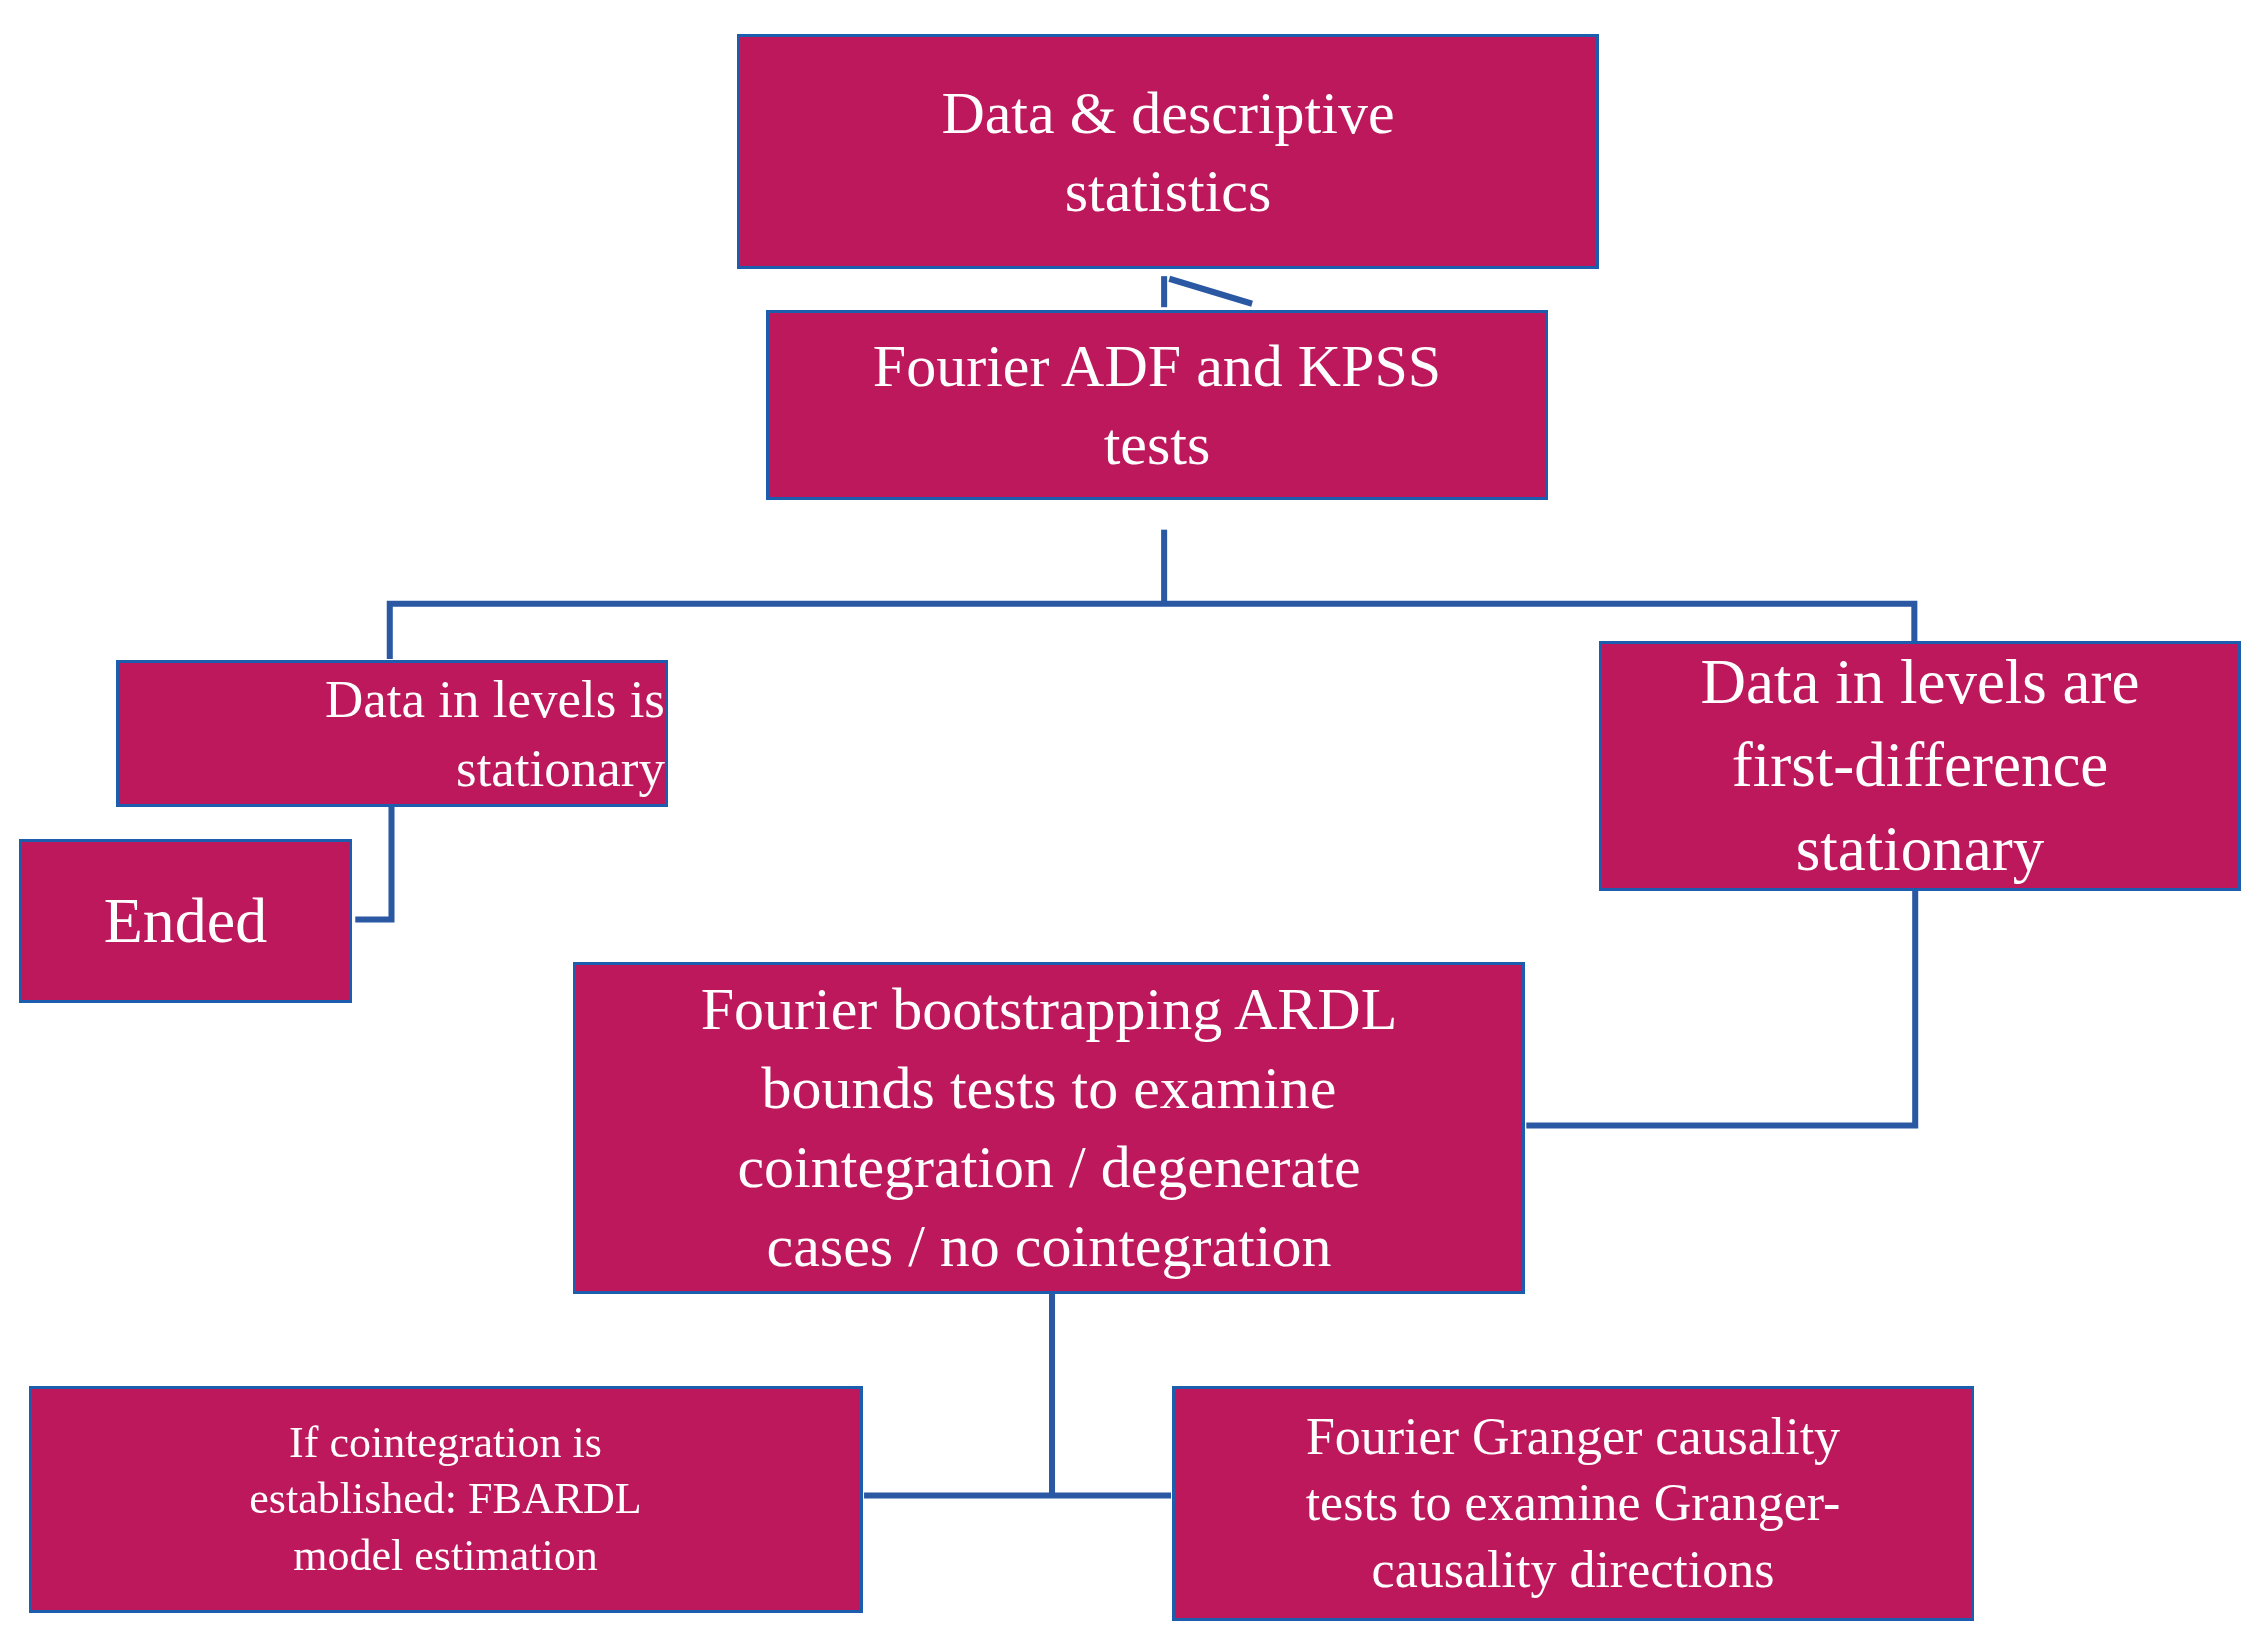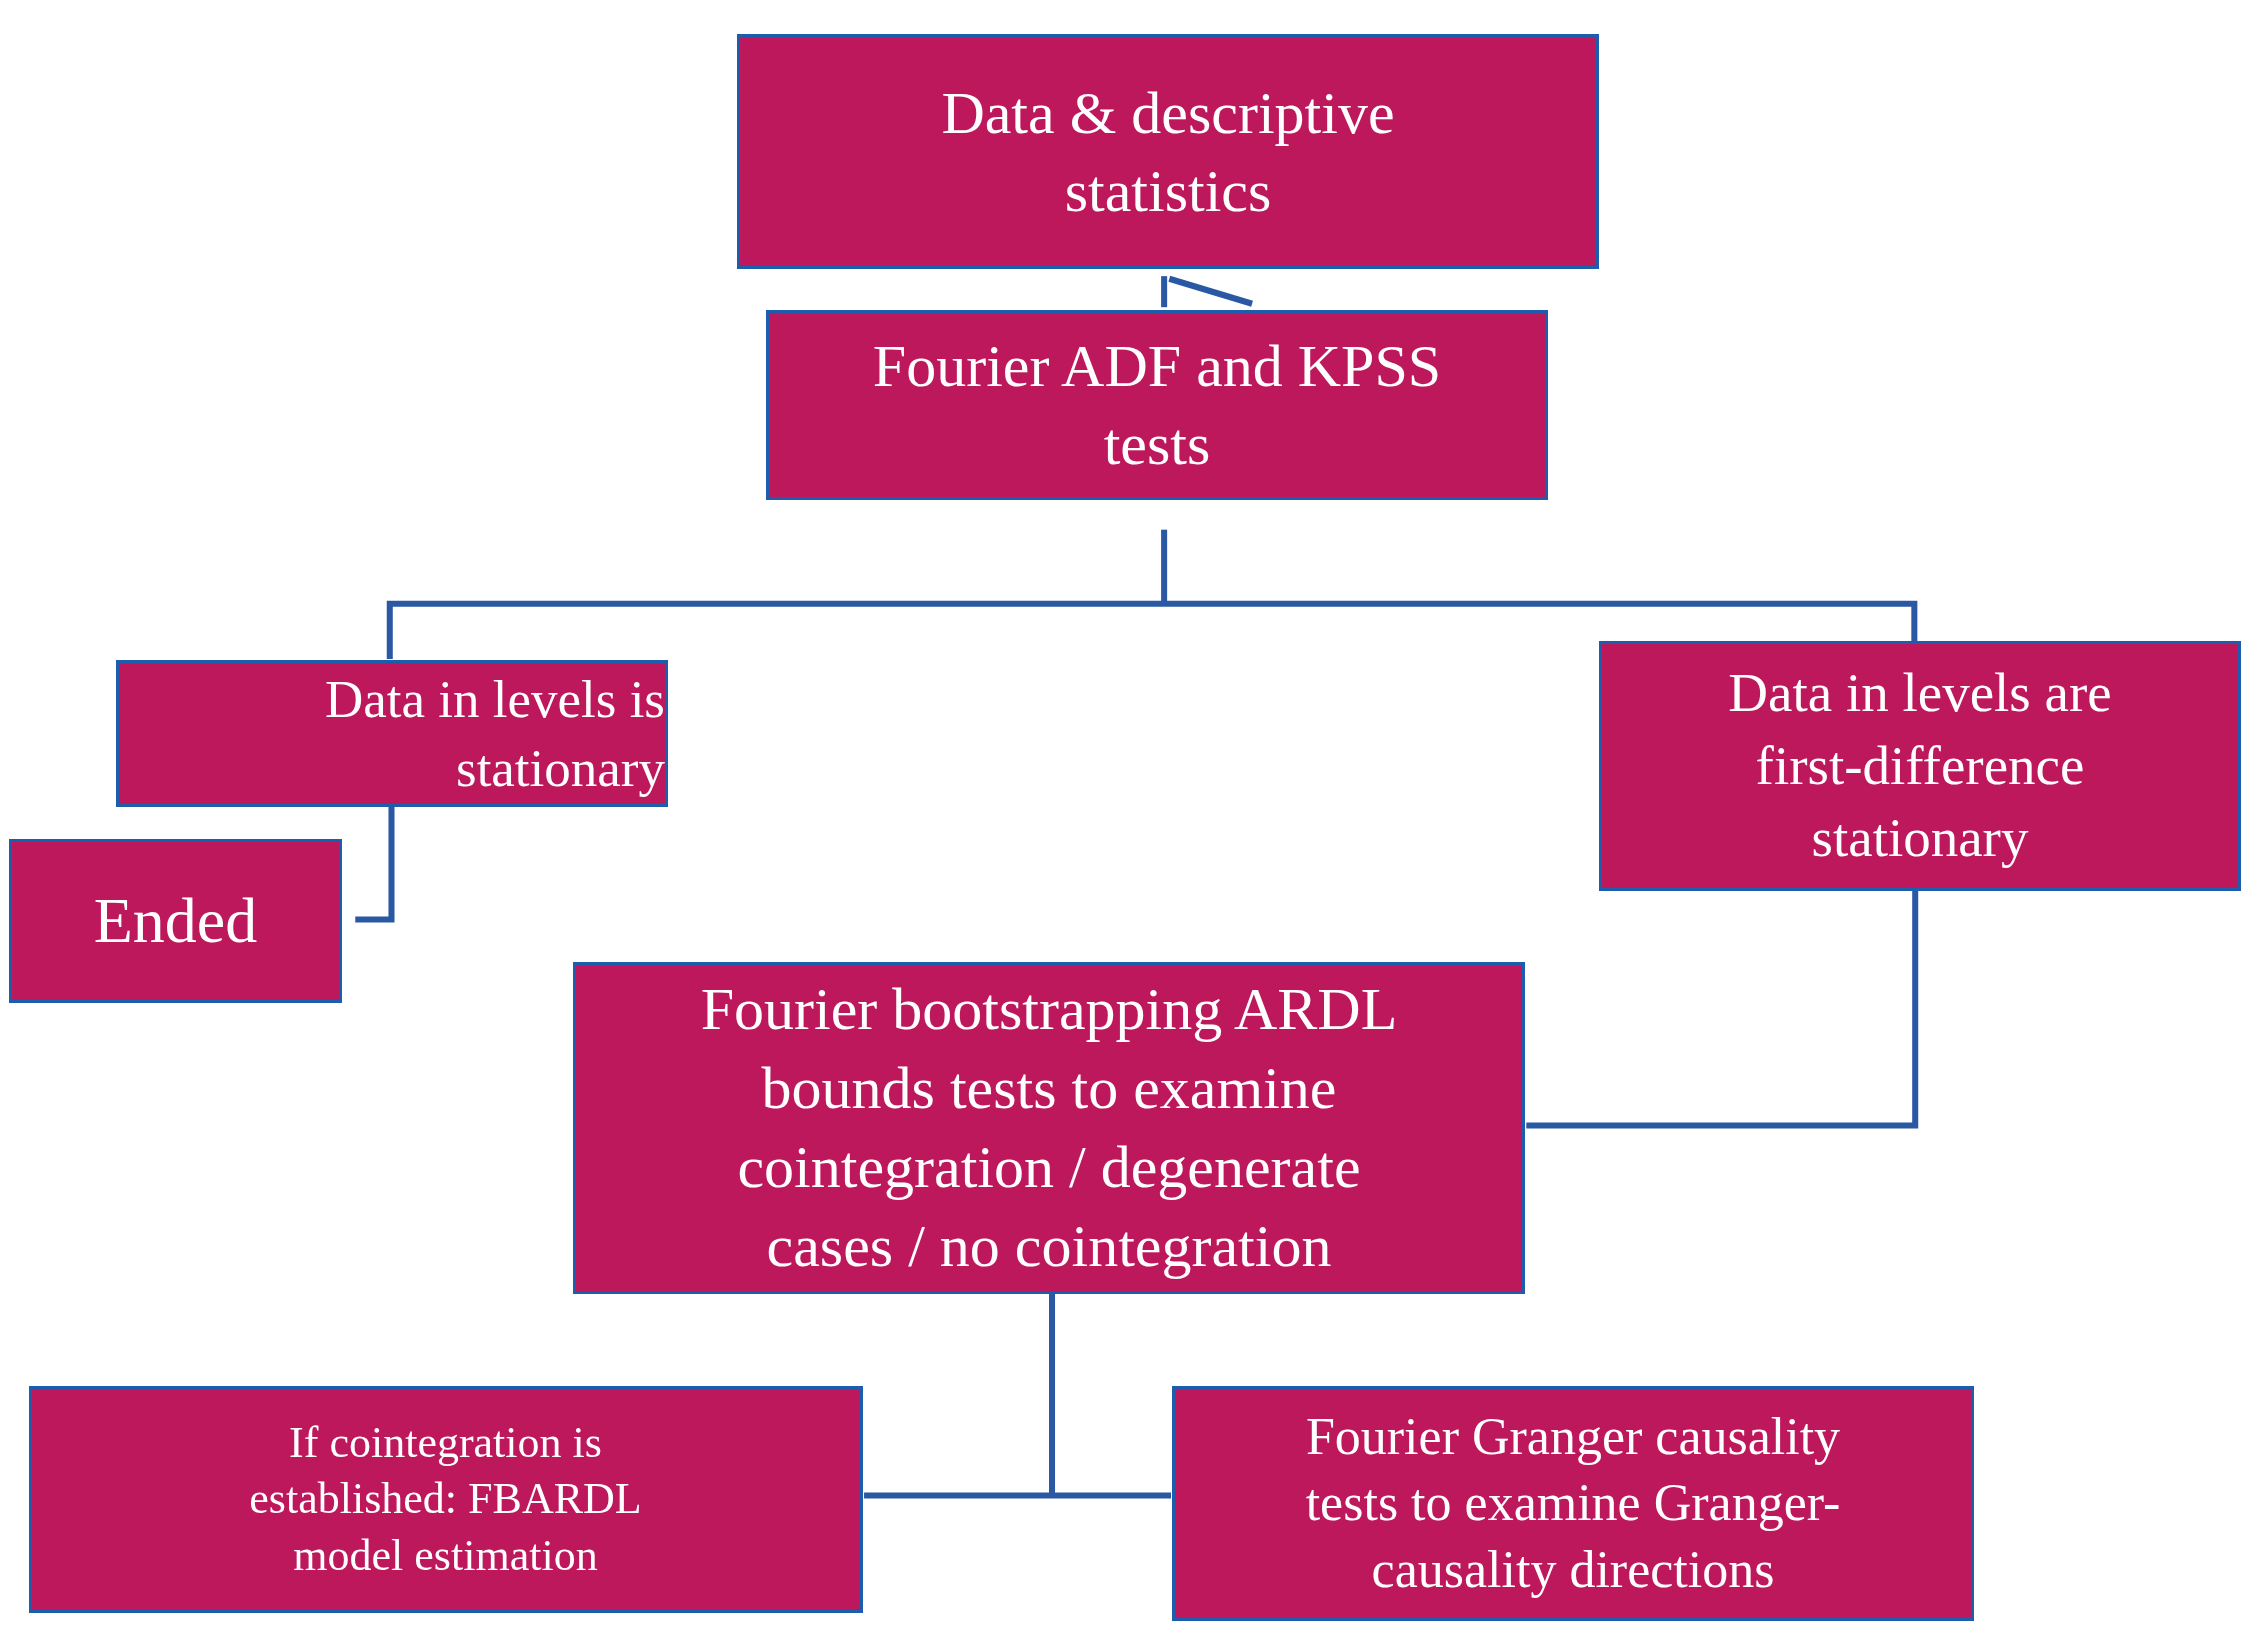--- a/index.html
+++ b/index.html
@@ -39,22 +39,22 @@
     text-align: center;
     color: #fefefe;
   }
   .node .txt {
     white-space: pre-line;
     width: 100%;
   }
   .n-top  { left: 737px;  top: 34px;   width: 862px; height: 235px; font-size: 60px; line-height: 1.3; }
   .n-adf  { left: 766px;  top: 310px;  width: 782px;  height: 190px; font-size: 60px; line-height: 1.3; }
   .n-left { left: 116px;  top: 660px;  width: 552px;  height: 147px; font-size: 53px; line-height: 1.3; text-align: right; }
-  .n-end  { left: 9px;   top: 839px;  width: 333px;  height: 164px; font-size: 64px; line-height: 1.2; }
-  .n-right{ left: 1599px; top: 641px;  width: 642px;  height: 250px; font-size: 55px; line-height: 1.32; }
+  .n-end  { left: 19px;   top: 839px;  width: 333px;  height: 164px; font-size: 64px; line-height: 1.2; }
+  .n-right{ left: 1599px; top: 641px;  width: 642px;  height: 250px; font-size: 63px; line-height: 1.32; }
   .n-mid  { left: 573px;  top: 962px; width: 952px; height: 332px; font-size: 60px; line-height: 1.32; }
   .n-bl   { left: 28.5px;   top: 1386px; width: 834px;  height: 227px; font-size: 44px; line-height: 1.28; }
   .n-br   { left: 1172px; top: 1386px; width: 802px; height: 235px; font-size: 52px; line-height: 1.28; }
 </style>
 </head>
 <body>
 
 <div class="canvas">
 
   <svg class="connectors" viewBox="0 0 2622 1906" xmlns="http://www.w3.org/2000/svg">

